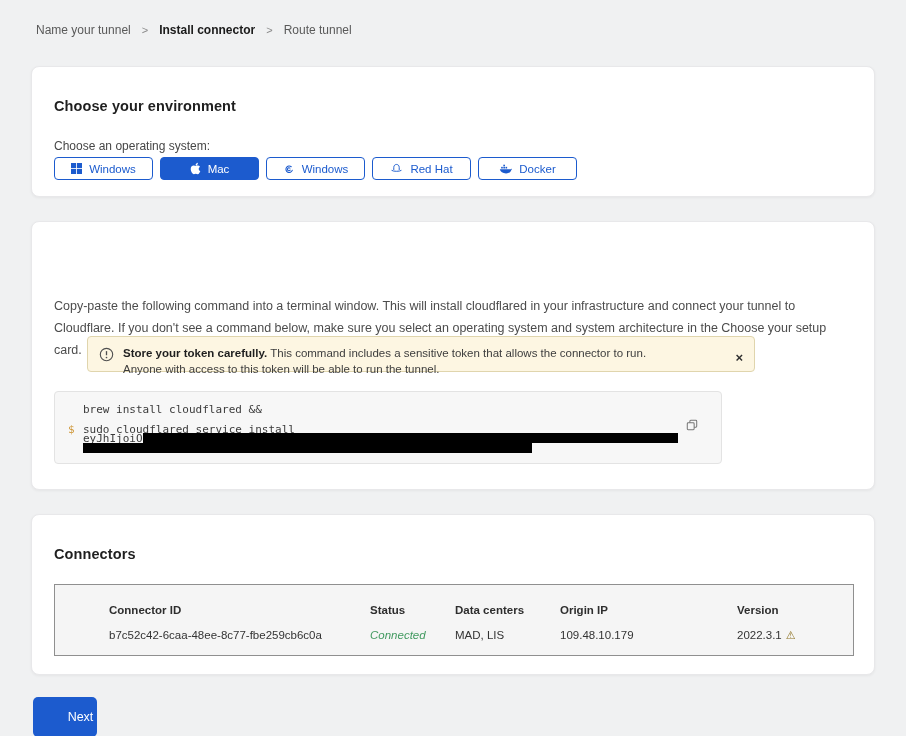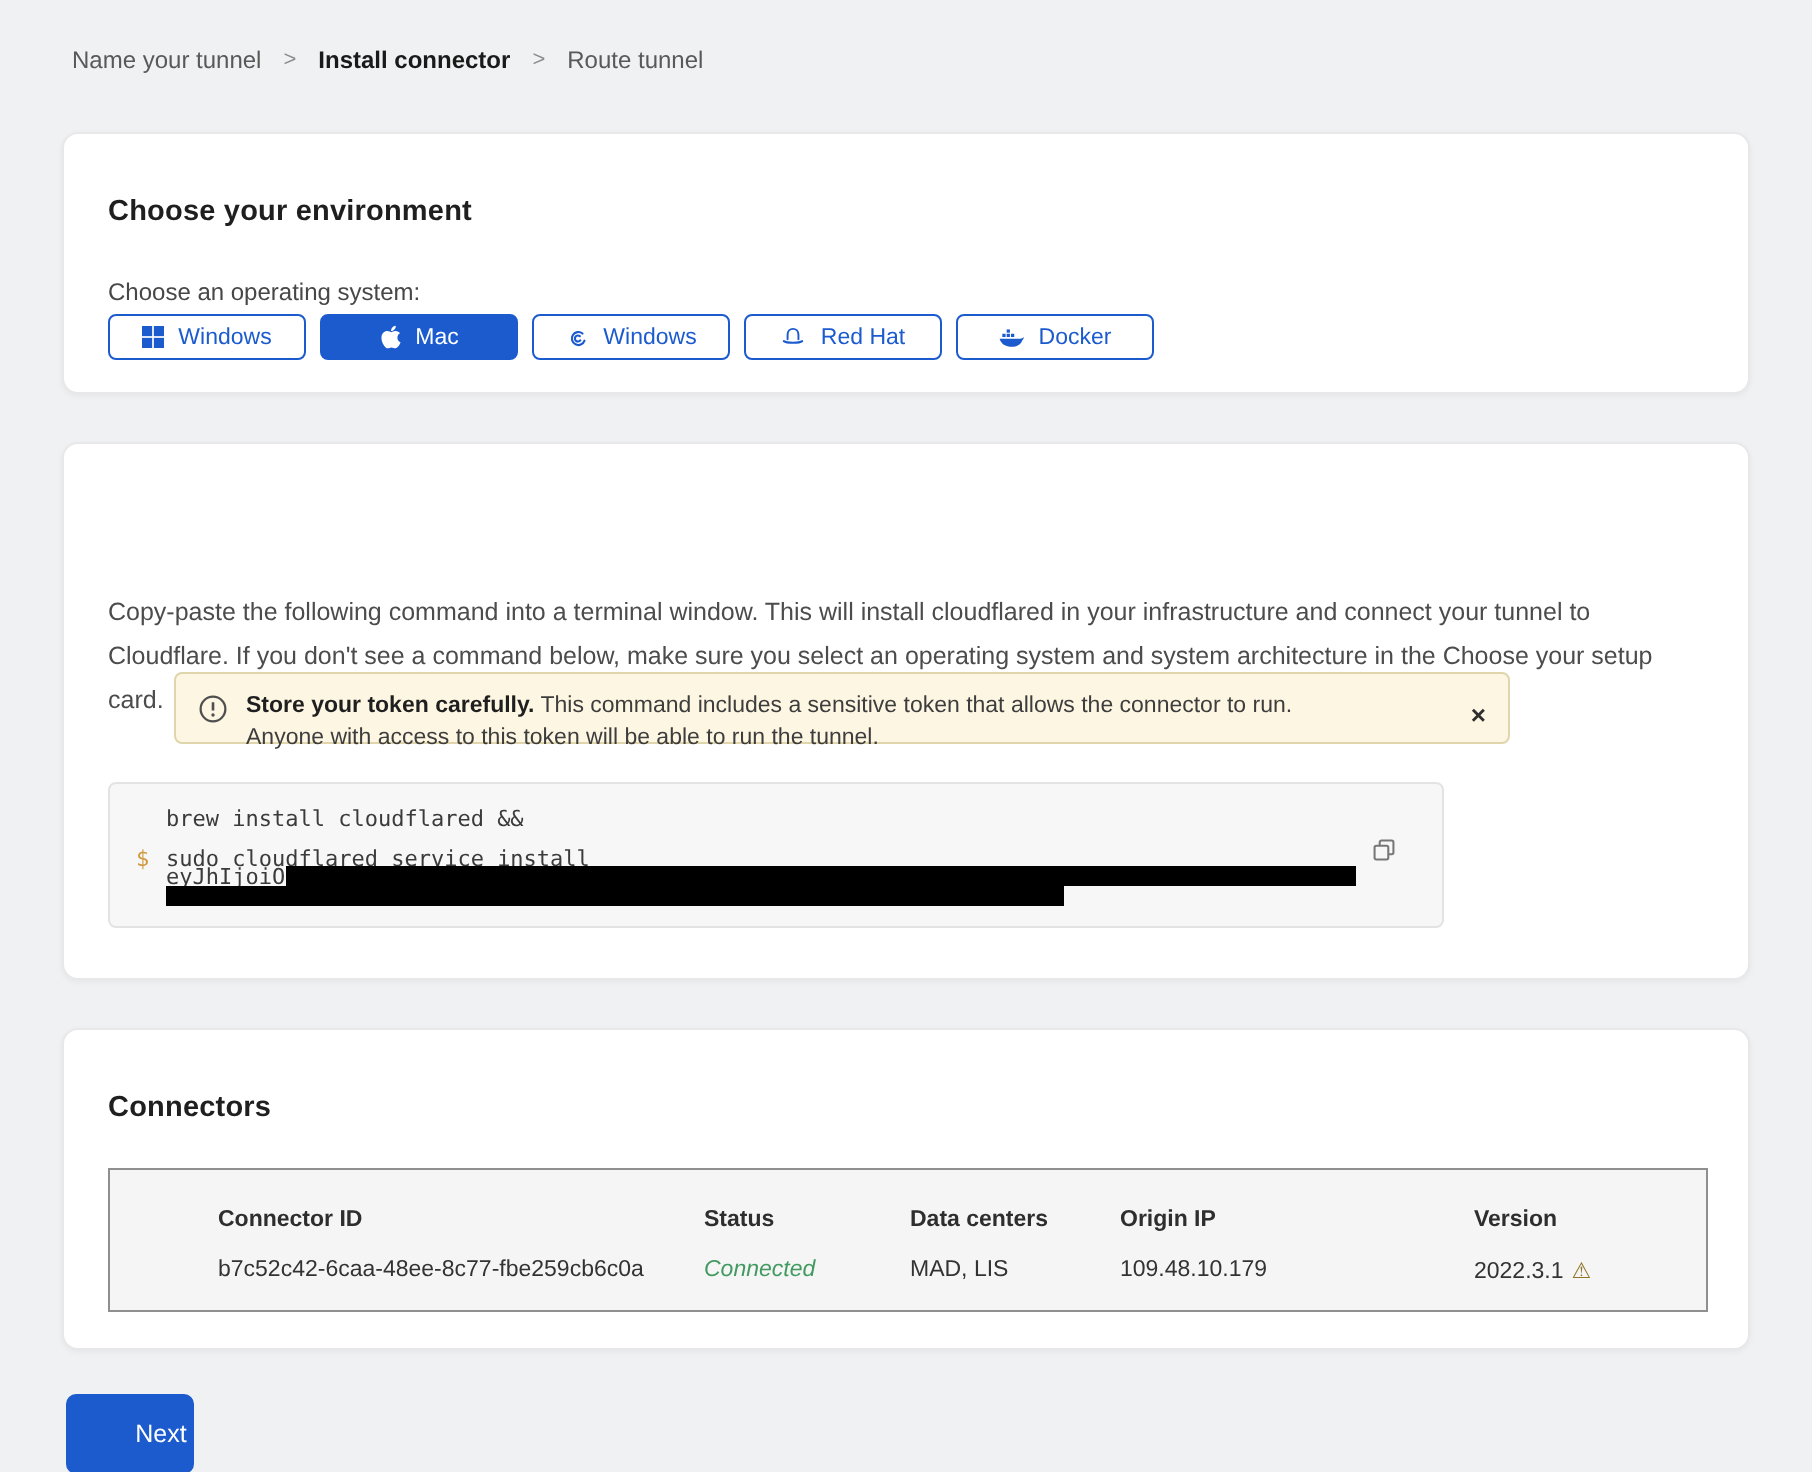--- a/index.html
+++ b/index.html
@@ -54,21 +54,21 @@
   .token { top:40px; left:28px; }
   .redact { position:absolute; height:10px; background:#000; }
   .redact1 { top:41px; left:88px; width:535px; }
   .redact2 { top:51px; left:28px; width:449px; }
   .copy-btn { position:absolute; top:27px; right:23px; background:none; border:none; cursor:pointer; color:#777; padding:0; }
 
   
   .table { position:absolute; left:22px; top:69px; width:800px; height:72px; background:#f5f5f5; border:1px solid #8f8f8f; }
   .th { position:absolute; top:19px; font-size:11.5px; font-weight:bold; color:#2e2e2e; white-space:nowrap; }
   .td { position:absolute; top:44px; font-size:11.5px; color:#333; white-space:nowrap; }
-  .c1 { left:54px; } .c2 { left:297px; } .c3 { left:400px; } .c4 { left:505px; } .c5 { left:682px; }
+  .c1 { left:54px; } .c2 { left:315px; } .c3 { left:400px; } .c4 { left:505px; } .c5 { left:682px; }
   .status { color:var(--green);font-style:italic; }
   .version-warn { color:#8f7425; font-size:11px; margin-left:4px; }
 
   
   .next-btn { position:absolute; left:33px; top:697px; width:64px; height:40px; background:var(--accent);
               color:#fff; border:none; border-radius:5px; font-size:12.5px; font-family:inherit; cursor:pointer;padding-left:31px; }
   .bottom-strip { position:absolute; left:0; bottom:0; width:100%; height:4px; background:#fff; }
 </style>
 </head>
 <body>

